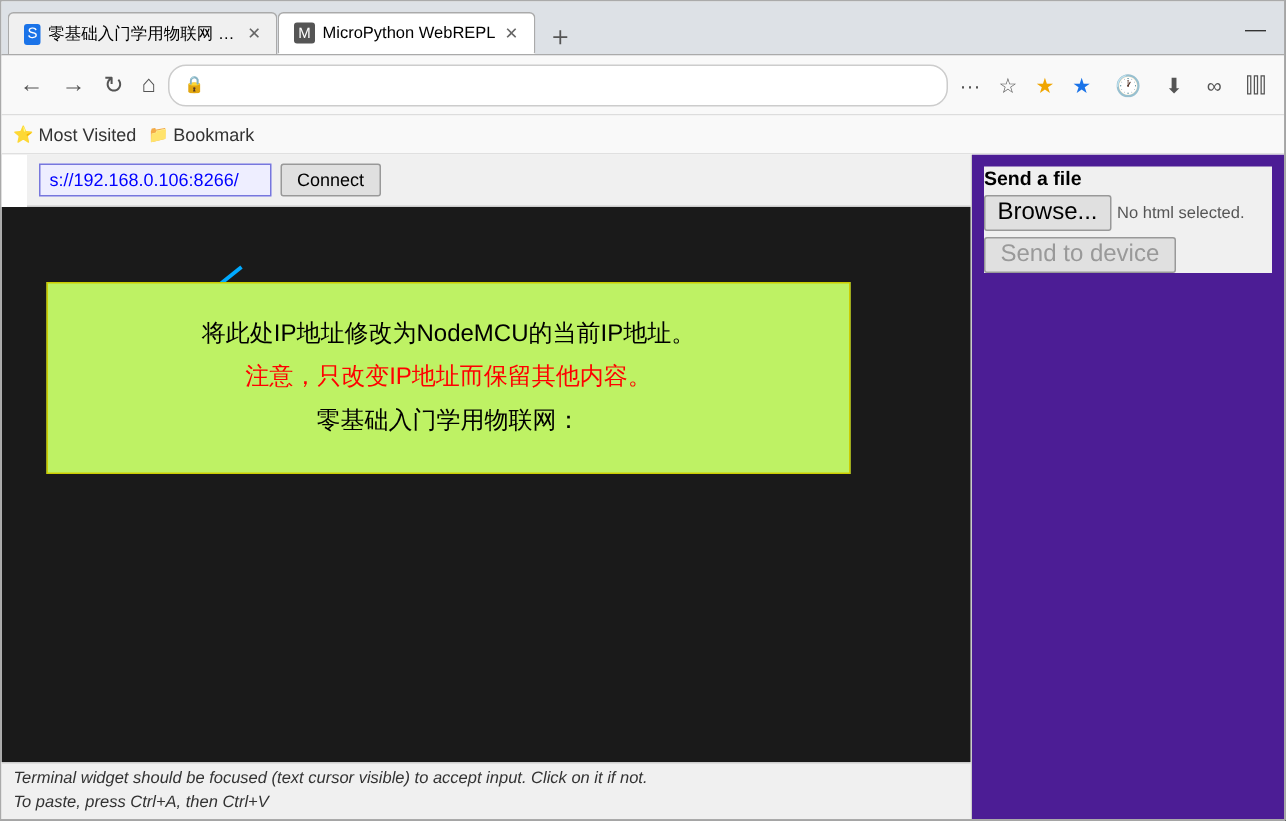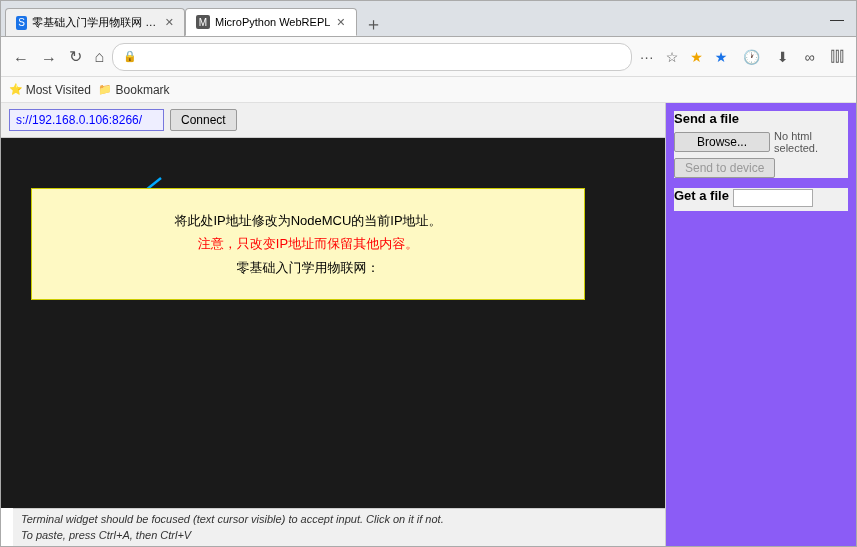--- a/index.html
+++ b/index.html
@@ -33,41 +33,41 @@
     .bookmark-item { display: flex; align-items: center; gap: 3px; cursor: pointer; }
     .bookmark-icon { font-size: 11px; color: #f0a500; }
 
     
     .content-area { display: flex; flex: 1; overflow: hidden; }
 
     
     .main-panel { flex: 1; display: flex; flex-direction: column; background: #fff; border-right: 1px solid #ccc; }
 
     
-    .webrepl-controls { display: flex; align-items: center; padding: 6px 8px; background: #f0f0f0; border-bottom: 1px solid #ccc; gap: 6px; }
+    .webrepl-controls { display: flex; align-items: center; padding: 6px 8px; background: #f0f0f0; border-bottom: 1px solid #ccc; gap: 6px; margin-left: 17px; }
     .webrepl-url { border: 1px solid #7777dd; background: #eeeeff; padding: 3px 6px; font-size: 12px; color: #00f; width: 155px; }
     .connect-btn { background: #e0e0e0; border: 1px solid #999; padding: 3px 10px; font-size: 12px; cursor: pointer; border-radius: 2px; }
 
     
     .terminal-area { flex: 1; background: #1a1a1a; position: relative; overflow: hidden; }
-    .info-box { position: absolute; top: 50px; left: 30px; right: 80px; background: #fef9c3; border: 1px solid #cccc00; padding: 20px 30px; text-align: center; line-height: 1.8; font-size: 13px; color: #000; }
+    .info-box { position: absolute; top: 50px; left: 30px; right: 80px; background: #bef264; border: 1px solid #cccc00; padding: 20px 30px; text-align: center; line-height: 1.8; font-size: 16px; color: #000; }
     .info-box .highlight { color: red; }
     .arrow-indicator { position: absolute; top: 30px; left: 90px; }
 
     
-    .status-bar { background: #f0f0f0; border-top: 1px solid #ccc; padding: 3px 8px; font-size: 11px; color: #333; font-style: italic; line-height: 1.4; margin-left: 12px; }
+    .status-bar { background: #f0f0f0; border-top: 1px solid #ccc; padding: 3px 8px; font-size: 11px; color: #333; font-style: italic; line-height: 1.4; }
 
     
-    .sidebar { width: 190px; background: #8b5cf6; padding: 8px; display: flex; flex-direction: column; gap: 10px; }
+    .sidebar { width: 208px; background: #4c1d95; padding: 8px; display: flex; flex-direction: column; gap: 10px; }
     .sidebar-section { background: #f0f0f0; }
     .sidebar-title { font-size: 13px; font-weight: bold; margin-bottom: 4px; color: #000; }
     .browse-row { display: flex; align-items: center; gap: 4px; margin-bottom: 4px; }
-    .browse-btn { background: #e0e0e0; border: 1px solid #999; padding: 2px 22px; font-size: 12px; cursor: pointer; border-radius: 2px; }
+    .browse-btn { background: #e0e0e0; border: 1px solid #999; padding: 2px 8px; font-size: 16px; cursor: pointer; border-radius: 2px; }
     .file-label { font-size: 11px; color: #555; }
-    .send-btn { background: #e0e0e0; border: 1px solid #999; padding: 2px 10px; font-size: 12px; cursor: pointer; border-radius: 2px; color: #999; }
+    .send-btn { background: #e0e0e0; border: 1px solid #999; padding: 2px 10px; font-size: 16px; cursor: pointer; border-radius: 2px; color: #999; }
     .get-filename { border: 1px solid #aaa; background: #fff; padding: 2px 4px; font-size: 11px; width: 80px; margin-left: 4px; }
     .get-row { display: flex; align-items: center; margin-bottom: 4px; }
   </style>
 </head>
 <body>
 
 <div class="browser-window">
 
   <div class="tab-bar">
     <div class="tab">
@@ -159,22 +159,18 @@
       <div class="sidebar-section">
         <div class="sidebar-title">Send a file</div>
         <div class="browse-row">
           <button class="browse-btn">Browse...</button>
           <span class="file-label">No html selected.</span>
         </div>
         <button class="send-btn">Send to device</button>
       </div>
 
       <div class="sidebar-section">
-        <div class="get-row">
-          <span class="sidebar-title">Get a file</span>
-          <input class="get-filename" type="text" value="" style="">
-        </div>
       </div>
 
     </div>
 
   </div>
 </div>
 
 </body></html>

